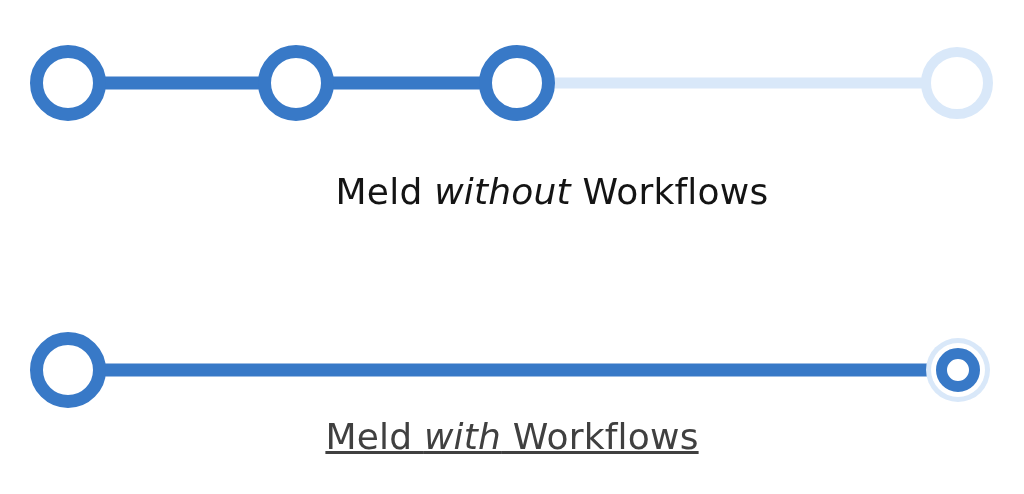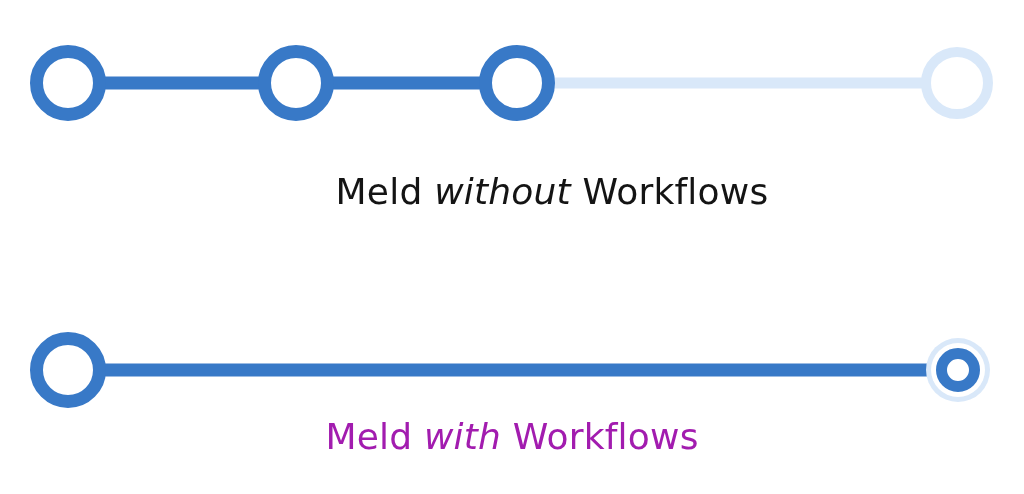--- a/index.html
+++ b/index.html
@@ -55,15 +55,15 @@
       <circle cx="957" cy="83" r="31" fill="#FFFFFF" stroke="#D9E8F9" stroke-width="10"></circle>
       <line x1="68" y1="370" x2="929" y2="370" stroke="#3879C7" stroke-width="13"></line>
       <circle cx="68" cy="370" r="31.5" fill="#FFFFFF" stroke="#3879C7" stroke-width="13"></circle>
       <circle cx="958" cy="370" r="32" fill="#D9E8F9"></circle>
       <circle cx="958" cy="370" r="27" fill="#FFFFFF"></circle>
       <circle cx="958" cy="370" r="16.5" fill="#FFFFFF" stroke="#3879C7" stroke-width="11"></circle>
     </svg>
 
   <div class="caption caption-top" style="color: rgb(20, 20, 20); margin-left: 40px;"><span>Meld </span><em>without</em><span> Workflows</span></div>
 
-  <div class="caption caption-bottom" style="color: #a21caf;"><span>Meld </span><em>with</em><span> Workflows</span></div>
+  <div class="caption caption-bottom" style="color: #404040; text-decoration: underline;"><span>Meld </span><em>with</em><span> Workflows</span></div>
 
 </div>
 
 </body></html>

